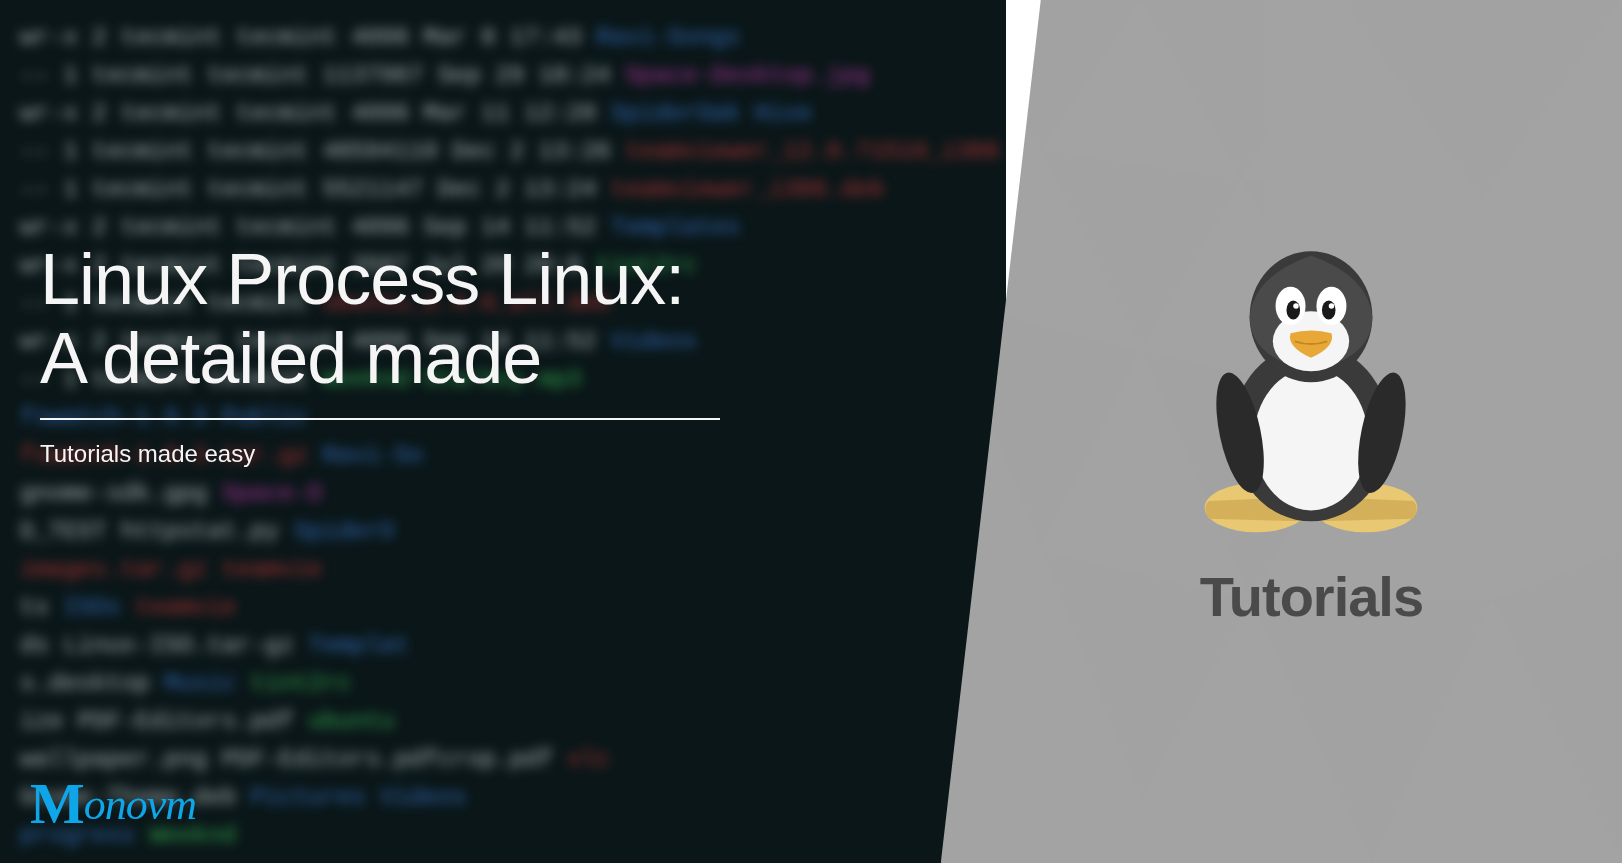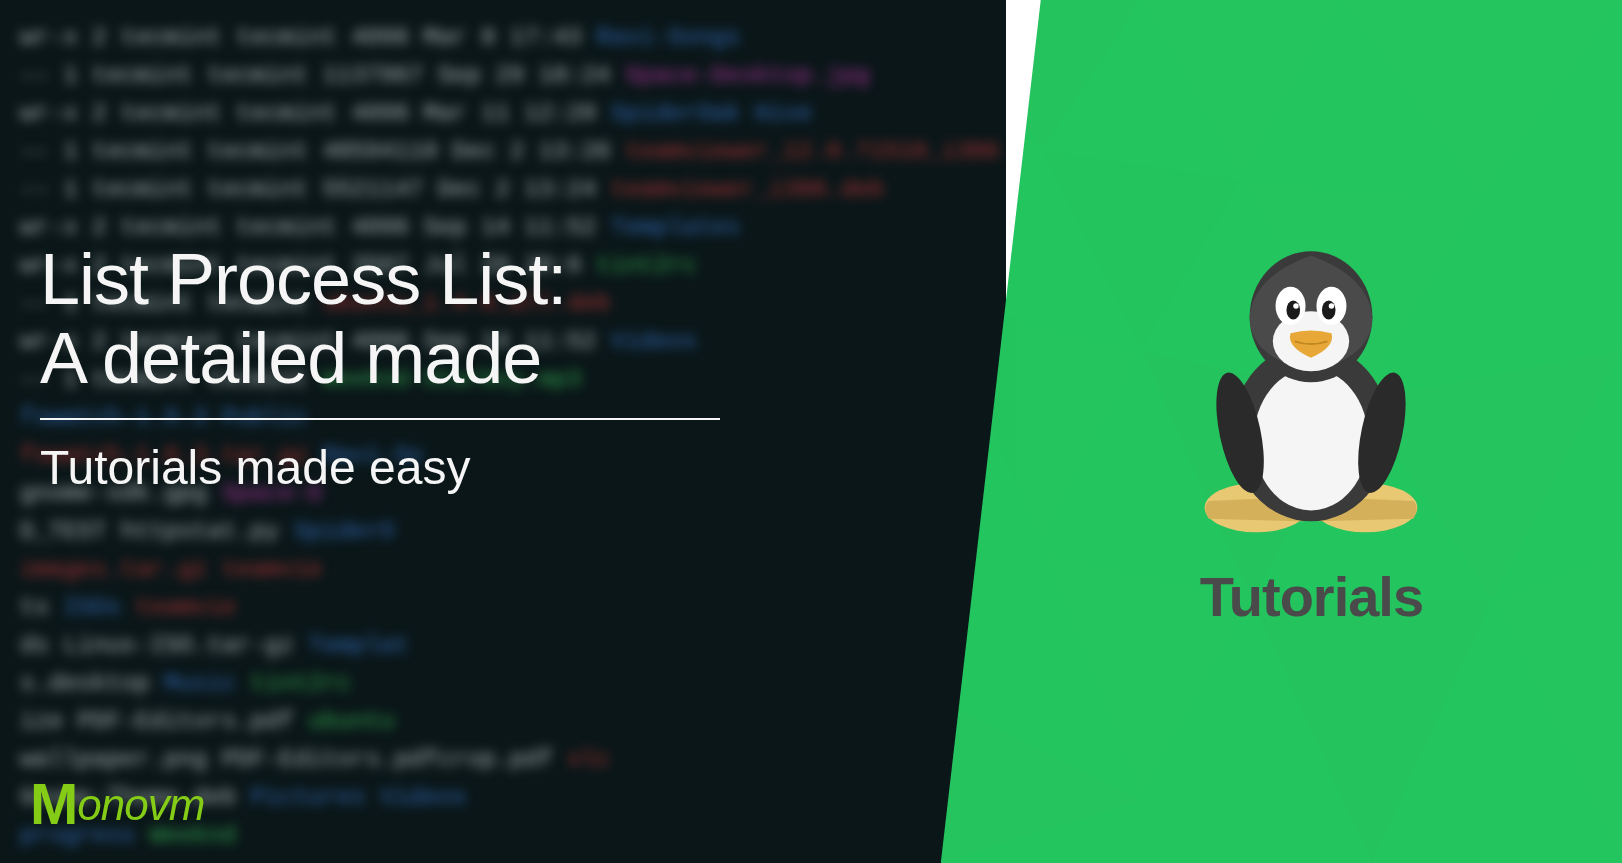--- a/index.html
+++ b/index.html
@@ -82,53 +82,53 @@
     
     .divider {
       width: 680px;
       height: 2px;
       background: #f5f5f5;
       margin-top: 20px;
       margin-bottom: 20px;
     }
     
     .subtitle {
-      font-size: 48px;
+      font-size: 24px;
       font-weight: 300;
       color: #f5f5f5;
       margin-top: 15px;
     }
     
     .logo {
       position: absolute;
       bottom: 30px;
       left: 30px;
       z-index: 20;
     }
     
     .logo-text {
-      font-family: Liberation Sans, sans-serif;
+      font-family: Liberation Serif, serif;
       font-size: 44px;
-      color: #84cc16;
+      color: #0ea5e9;
       font-style: italic;
       letter-spacing: -1px;
     }
     
     .logo-m {
       font-size: 58px;
       font-weight: bold;
       font-style: normal;
       display: inline-block;
       transform: translateY(4px);
     }
     
     .right-panel {
       width: 42%;
       height: 100%;
-      background: #22c55e;
+      background: #a3a3a3;
       position: absolute;
       right: 0;
       top: 0;
       clip-path: polygon(100px 0, 100% 0, 100% 100%, 0 100%);
       display: flex;
       flex-direction: column;
       align-items: center;
       justify-content: center;
     }
     
@@ -191,21 +191,21 @@
         <div class="term-line"><span class="term-white">s.desktop                                   </span><span class="term-blue">Music</span><span class="term-white">          </span><span class="term-green">tint2rc</span></div>
         <div class="term-line"><span class="term-white">ize                                         </span><span class="term-white">PDF-Editors.pdf</span><span class="term-white">          </span><span class="term-green">ubuntu</span></div>
         <div class="term-line"><span class="term-white">wallpaper.png                               </span><span class="term-white">PDF-Editors.pdfcrop.pdf</span><span class="term-white">          </span><span class="term-red">vlc</span></div>
         <div class="term-line"><span class="term-white">Gnome-Theme.deb                             </span><span class="term-blue">Pictures</span><span class="term-white">          </span><span class="term-blue">Videos</span></div>
         <div class="term-line"><span class="term-white">                                            </span><span class="term-blue">progress</span><span class="term-white">          </span><span class="term-green">Weeknd</span></div>
       </div>
 
     <div class="content-overlay">
       <div class="title-block">
         <h1 class="main-title">
-          <span>List Process List:</span><br>
+          <span>Linux Process Linux:</span><br>
           <span>A detailed made</span>
         </h1>
         <div class="divider"></div>
         <p class="subtitle">Tutorials made easy</p>
       </div>
 
       <div class="logo">
         <span class="logo-text">
           <span class="logo-m">M</span><span>onovm</span>
         </span>

